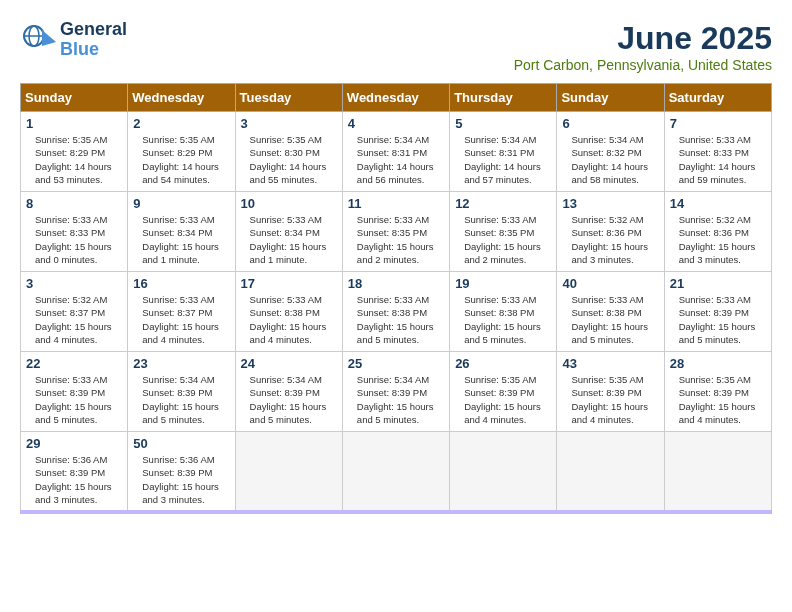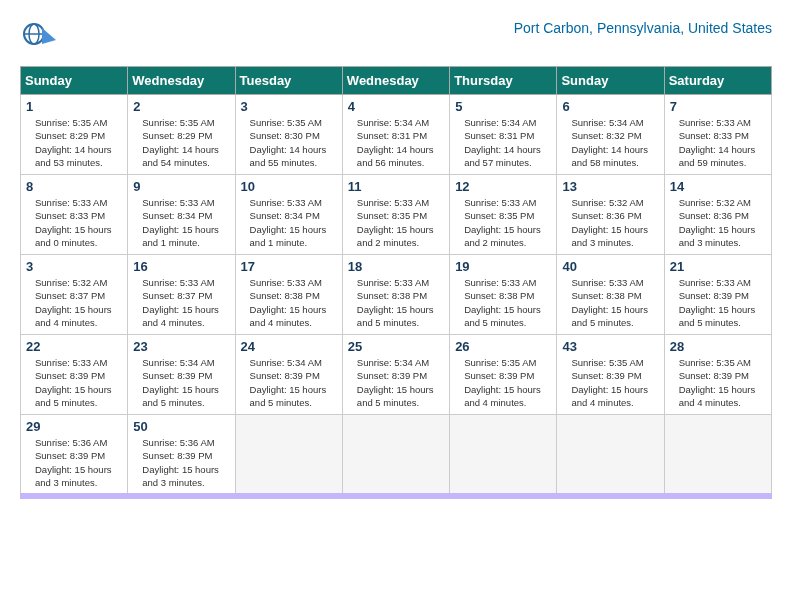--- a/index.html
+++ b/index.html
@@ -43,30 +43,30 @@
     .title-area {
       text-align: right;
     }
     .month-title {
       font-size: 32px;
       font-weight: bold;
       color: #1a3a5c;
     }
     .location-title {
       font-size: 14px;
-      color: #0369a1;
+      color: #4d7c0f;
       text-align: right;
     }
     .calendar {
       width: 100%;
       border-collapse: collapse;
       table-layout: fixed;
     }
     .calendar th {
-      background: #0f766e;
+      background: #a16207;
       color: #fff;
       font-size: 13px;
       font-weight: bold;
       padding: 6px 4px;
       text-align: left;
       border: 1px solid #aaa;
     }
     .calendar td {
       border: 1px solid #ccc;
       vertical-align: top;
@@ -87,39 +87,44 @@
       display: block;
       margin-bottom: 2px;
     }
     .day-info {
       font-size: 9.5px;
       line-height: 1.4;
       color: #333;
       margin-left: 9px;
     }
     .last-row td {
-      border-bottom: 6px solid #c4b5fd;
+      border-bottom: 4px solid #c4b5fd;
     }
   </style>
 </head>
 <body>
 
 <div class="header-area">
   <div class="logo">
     <svg class="logo-icon" viewBox="0 0 36 36" xmlns="http://www.w3.org/2000/svg">
       <rect width="36" height="36" fill="white"></rect>
 
       <circle cx="14" cy="14" r="10" fill="none" stroke="#2e6da4" stroke-width="2"></circle>
       <ellipse cx="14" cy="14" rx="5" ry="10" fill="none" stroke="#2e6da4" stroke-width="1.5"></ellipse>
       <line x1="4" y1="14" x2="24" y2="14" stroke="#2e6da4" stroke-width="1.5"></line>
 
       <polygon points="22,8 36,20 22,24" fill="#4a90d9"></polygon>
     </svg>
+    <div class="logo-text">
+      <span class="logo-general">General</span>
+      <span class="logo-blue">Blue</span>
+    </div>
   </div>
   <div class="title-area">
+    <div class="month-title">June 2025</div>
     <div class="location-title">Port Carbon, Pennsylvania, United States</div>
   </div>
 </div>
 
 <table class="calendar">
   <thead>
     <tr>
       <th>Sunday</th>
       <th>Wednesday</th>
       <th>Tuesday</th>

